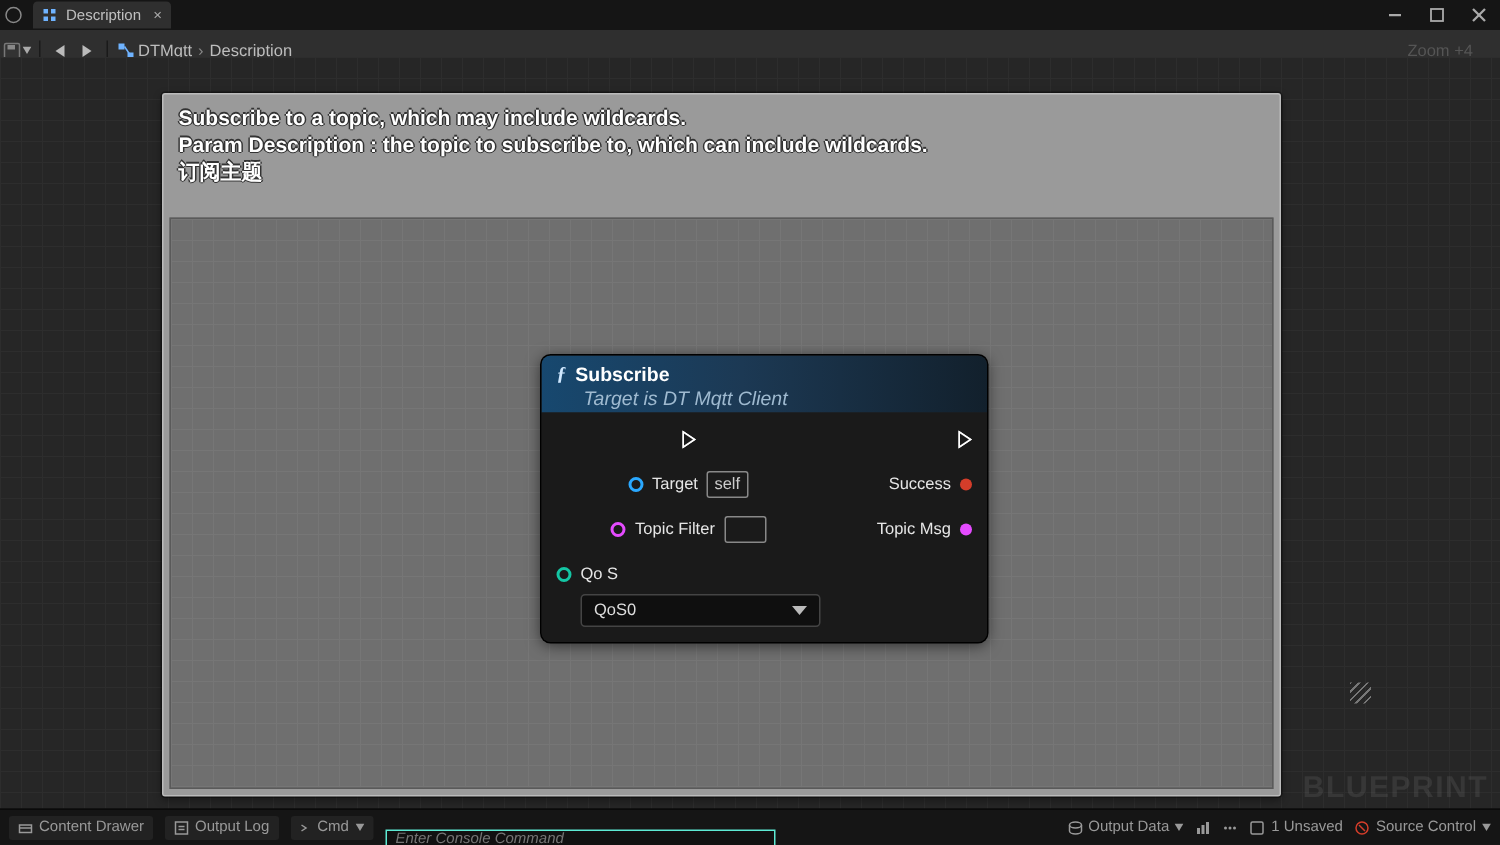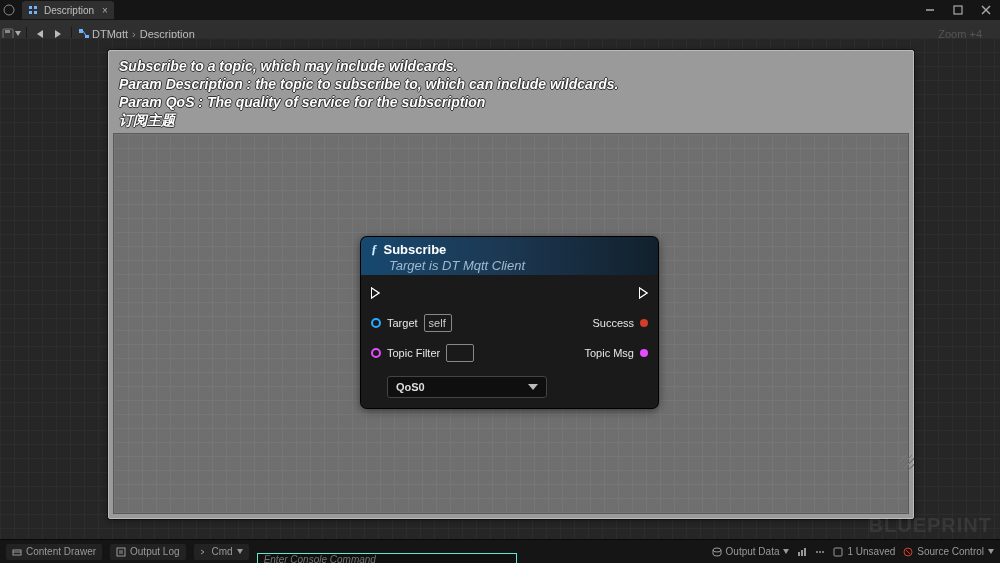--- a/index.html
+++ b/index.html
@@ -26,37 +26,37 @@
   
   .graph { position: absolute; top: 38px; left: 0; right: 0; bottom: 24px; background: #262626;
            background-image: linear-gradient(#2d2d2d 1px, transparent 1px),
                              linear-gradient(90deg, #2d2d2d 1px, transparent 1px);
            background-size: 14px 14px; overflow:hidden; }
   .watermark { position:absolute; right:8px; bottom:2px; font-size:20px; font-weight:800; color:rgba(255,255,255,0.08); letter-spacing:1px; }
   .resize-handle { position:absolute; right:86px; bottom:70px; width:14px; height:14px; }
   .resize-handle::before { content:""; position:absolute; inset:0; background: repeating-linear-gradient(135deg, #777 0 1px, transparent 1px 4px); }
 
   
-  .comment { position:absolute; left:108px; top:12px; width:806px; height:469px;
-             background:#9a9a9a; border:1px solid #bbb; border-radius:2px; box-shadow: 0 0 0 1px rgba(0,0,0,.4), 0 2px 6px rgba(0,0,0,.4); font-style: italic; }
+  .comment { position:absolute; left:108px; top:24px; width:746px; height:469px;
+             background:#9a9a9a; border:1px solid #bbb; border-radius:2px; box-shadow: 0 0 0 1px rgba(0,0,0,.4), 0 2px 6px rgba(0,0,0,.4); }
   .comment .comment-header { padding:6px 10px 6px 10px; font-size:14px; line-height:18px; color:#fff;
       text-shadow: -1px 0 #333, 0 1px #333, 1px 0 #333, 0 -1px #333; font-weight:600; }
   .comment .comment-body { position:absolute; left:4px; right:4px; top:82px; bottom:4px; background:#6f6f6f; border:1px solid #5a5a5a;
       background-image: linear-gradient(#767676 1px, transparent 1px), linear-gradient(90deg, #767676 1px, transparent 1px);
       background-size: 14px 14px; }
 
   
   .node { position:absolute; left:361px; top:199px; width:297px; border-radius:6px; overflow:hidden;
           box-shadow: 0 0 0 1px #000, 0 2px 10px rgba(0,0,0,0.6); background:#1e1e1e; }
   .node-header { background: linear-gradient(90deg, #17486f 0%, #1c3954 45%, #12202c 100%); padding:4px 10px 2px 10px; }
   .node-header .row1 { display:flex; align-items:center; gap:6px; color:#fff; font-size:13px; font-weight:600; }
   .node-header .fn { font-style:italic; font-family: Georgia, serif; color:#cfe8ff; font-size:13px; }
   .node-header .row2 { font-style:italic; color:#9fbad0; font-size:13px; margin-top:1px; margin-left:18px; }
   .node-body { background:#1a1a1a; padding:8px 10px 10px 10px; display:flex; gap:10px; }
-  .col { display:flex; flex-direction:column; gap:10px; }
+  .col { display:flex; flex-direction:column; gap:10px;align-items:center; }
   .col.left { flex:1; }
   .col.right { width:98px; align-items:flex-end; }
 
   .pinrow { display:flex; align-items:center; gap:6px; font-size:11px; color:#e6e6e6; min-height:20px; }
   .pinrow.right { justify-content:flex-end; }
 
   .exec { width:0; height:0; border-top:6px solid transparent; border-bottom:6px solid transparent; border-left:9px solid #fff; filter: drop-shadow(0 0 0 #fff); }
   .exec.hollow { border-left-color:transparent; position:relative; }
   .exec.hollow::before { content:""; position:absolute; left:-9px; top:-6px; width:0; height:0; border-top:6px solid transparent; border-bottom:6px solid transparent; border-left:9px solid #fff; }
   .exec.hollow::after { content:""; position:absolute; left:-8px; top:-4px; width:0; height:0; border-top:4px solid transparent; border-bottom:4px solid transparent; border-left:6px solid #1a1a1a; }
@@ -159,21 +159,20 @@
   <span class="bc">Description</span>
   <span class="zoom">Zoom +4</span>
 </div>
 
 <div class="graph">
 
   <div class="comment">
     <div class="comment-header">
       <div>Subscribe to a topic, which may include wildcards.</div>
       <div>Param Description : the topic to subscribe to, which can include wildcards.</div>
-      <div>Param QoS : The quality of service for the subscription</div>
       <div>订阅主题</div>
     </div>
     <div class="comment-body"></div>
   </div>
 
   <div class="node">
     <div class="node-header">
       <div class="row1">
         <span class="fn">ƒ</span>
         <span>Subscribe</span>
@@ -189,21 +188,25 @@
           <span class="pincircle blue"></span>
           <span class="pin-label">Target</span>
           <span class="field">self</span>
         </div>
         <div class="pinrow">
           <span class="pincircle magenta"></span>
           <span class="pin-label">Topic Filter</span>
           <span class="field small"></span>
         </div>
         <div class="qos-block">
-          <div style="display:flex; align-items:center; gap:6px;font-weight:bold;">
+          <div class="qos-top pinrow">
+            <span class="pincircle teal"></span>
+            <span class="pin-label">Qo S</span>
+          </div>
+          <div style="display:flex; align-items:center; gap:6px;">
             <span style="width:10px"></span>
             <div class="dropdown">
               <span>QoS0</span>
               <span class="chev">
                 <svg width="10" height="6">
                     <polygon points="0,0 10,0 5,6" fill="#bbb"></polygon>
                   </svg>
               </span>
             </div>
           </div>

